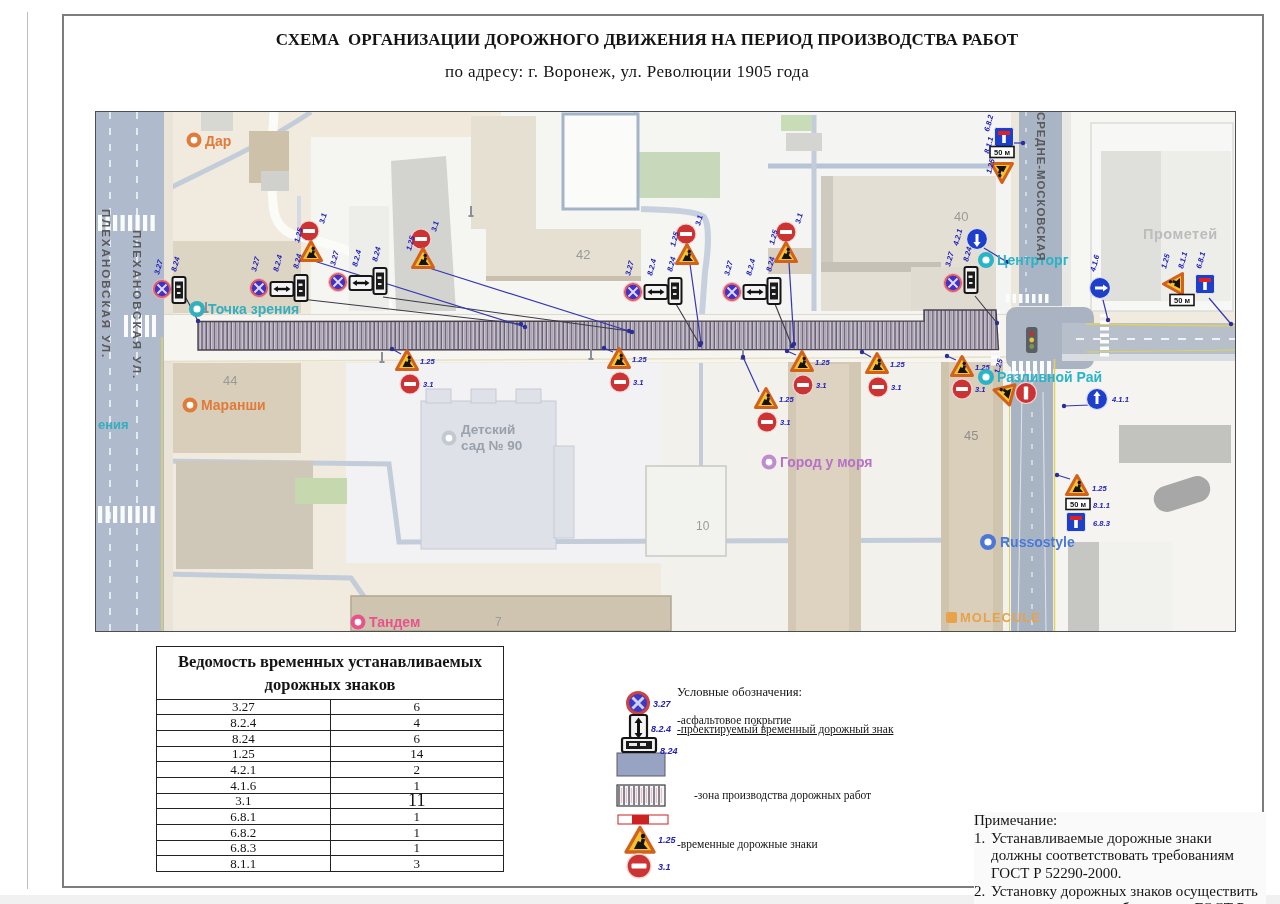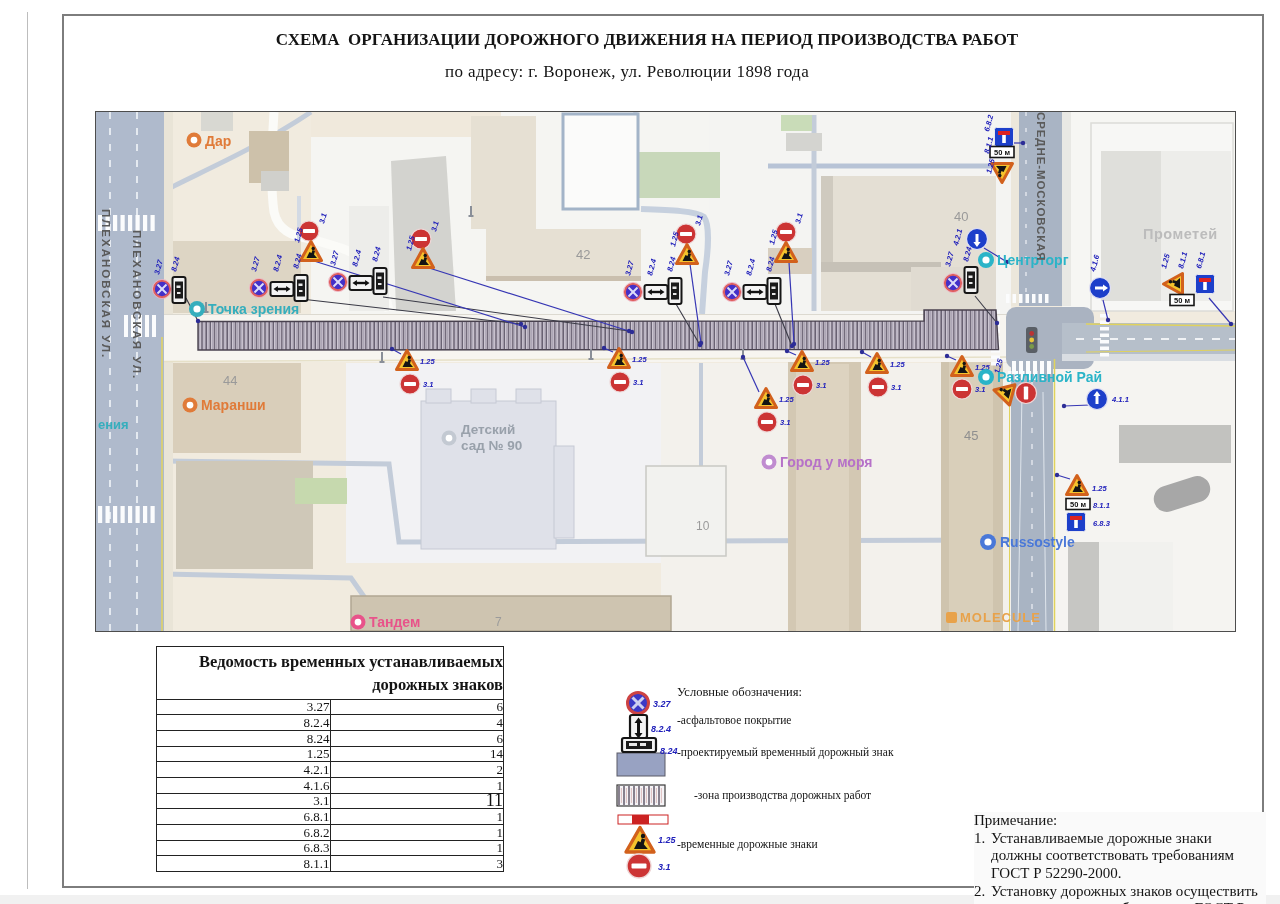--- a/index.html
+++ b/index.html
@@ -4,36 +4,36 @@
 <style>
   html,body{margin:0;padding:0;}
   body{width:1280px;height:904px;background:#ffffff;position:relative;overflow:hidden;
        font-family:"Liberation Serif", serif;color:#141414;}
   .abs{position:absolute;}
   #frame{left:62px;top:14px;width:1202px;height:874px;border:2px solid #7d7d7d;box-sizing:border-box;}
   #title{left:62px;top:30px;width:1170px;text-align:center;font-size:17px;font-weight:bold;}
   #subtitle{left:62px;top:62px;width:1130px;text-align:center;font-size:17px;letter-spacing:0.4px;}
   #mapbox{left:95px;top:111px;width:1139px;height:519px;border:1px solid #4d4d4d;box-sizing:content-box;}
   table.ved{border-collapse:collapse;table-layout:fixed;}
-  table.ved td,table.ved th{border:1px solid #222;padding:0;text-align:right;vertical-align:middle;
+  table.ved td,table.ved th{border:1px solid #222;padding:0;text-align:center;vertical-align:middle;
       font-family:"Liberation Serif",serif;}
   #notes{left:974px;top:812px;width:292px;font-size:15px;line-height:1.18;background:#fafafa;}
   #notes .n{display:flex;}
   #notes .n .num{width:17px;flex:none;}
   .lgtext{font-size:11.5px;}
   #edgeL{left:27px;top:12px;width:1px;height:877px;background:#bdbdbd;}
   #edgeB{left:0;top:895px;width:1280px;height:9px;background:#f1f1f1;}
 </style>
 </head>
 <body>
 <div class="abs" id="edgeB"></div>
 <div class="abs" id="edgeL"></div>
 <div class="abs" id="frame"></div>
 <div class="abs" id="title">СХЕМА&nbsp; ОРГАНИЗАЦИИ ДОРОЖНОГО ДВИЖЕНИЯ НА ПЕРИОД ПРОИЗВОДСТВА РАБОТ</div>
-<div class="abs" id="subtitle">по адресу: г. Воронеж, ул. Революции 1898 года</div>
+<div class="abs" id="subtitle">по адресу: г. Воронеж, ул. Революции 1905 года</div>
 
 <div class="abs" id="mapbox">
 <svg width="1139" height="519" viewBox="0 0 1139 519" style="display:block">
 <defs>
 <pattern id="wz" width="4.2" height="14" patternUnits="userSpaceOnUse">
  <rect width="4.2" height="14" fill="#d6d0da"></rect>
  <line x1="1" y1="0" x2="1" y2="14" stroke="#645c6e" stroke-width="1.5"></line>
  <line x1="3.1" y1="0" x2="3.1" y2="14" stroke="#a49cae" stroke-width="0.9"></line>
 </pattern>
 <g id="s327">
@@ -494,21 +494,21 @@
         <td style="font-size:13px;line-height:13px;">1</td>
       </tr>
   <tr style="height:13px;">
         <td style="font-size:13px;line-height:13px;">8.1.1</td>
         <td style="font-size:13px;line-height:13px;">3</td>
       </tr>
 </tbody>
   </table>
 
 <div class="abs lgtext" style="left:677px;top:685px;font-size:12.5px;">Условные обозначения:</div>
-<div class="abs lgtext" style="left:677px;top:746px;">-проектируемый временный дорожный знак</div>
+<div class="abs lgtext" style="left:677px;top:723px;text-decoration:underline;">-проектируемый временный дорожный знак</div>
 <div class="abs lgtext" style="left:677px;top:714px;">-асфальтовое покрытие</div>
 <div class="abs lgtext" style="left:677px;top:789px;margin-left:17px;">-зона производства дорожных работ</div>
 <div class="abs lgtext" style="left:677px;top:838px;">-временные дорожные знаки</div>
 <svg class="abs" style="left:612px;top:686px" width="80" height="200" viewBox="0 0 80 200">
 <rect x="5" y="67" width="48" height="23" fill="#98a2c2" stroke="#5a5a66" stroke-width="1"></rect>
 <rect x="5" y="99" width="48" height="21" fill="#f5f3f6" stroke="#3a3a3a" stroke-width="1.2"></rect>
 <line x1="7.0" y1="100" x2="7.0" y2="119" stroke="#6d6575" stroke-width="1.6"></line>
     <line x1="9.4" y1="102" x2="9.4" y2="117" stroke="#d8b0b0" stroke-width="0.8"></line>
     <line x1="12.0" y1="100" x2="12.0" y2="119" stroke="#6d6575" stroke-width="1.6"></line>
     <line x1="14.4" y1="102" x2="14.4" y2="117" stroke="#d8b0b0" stroke-width="0.8"></line>

